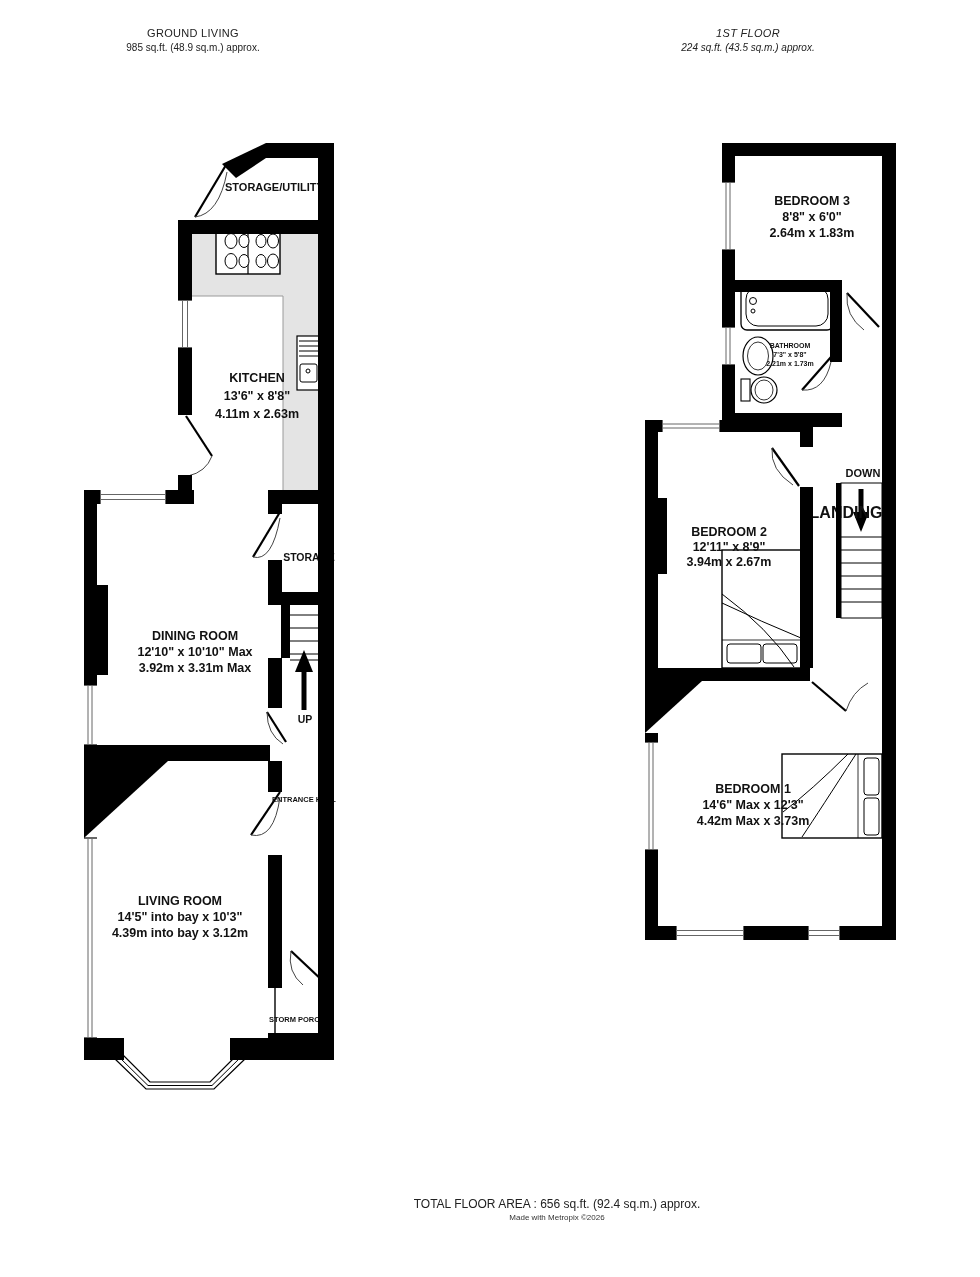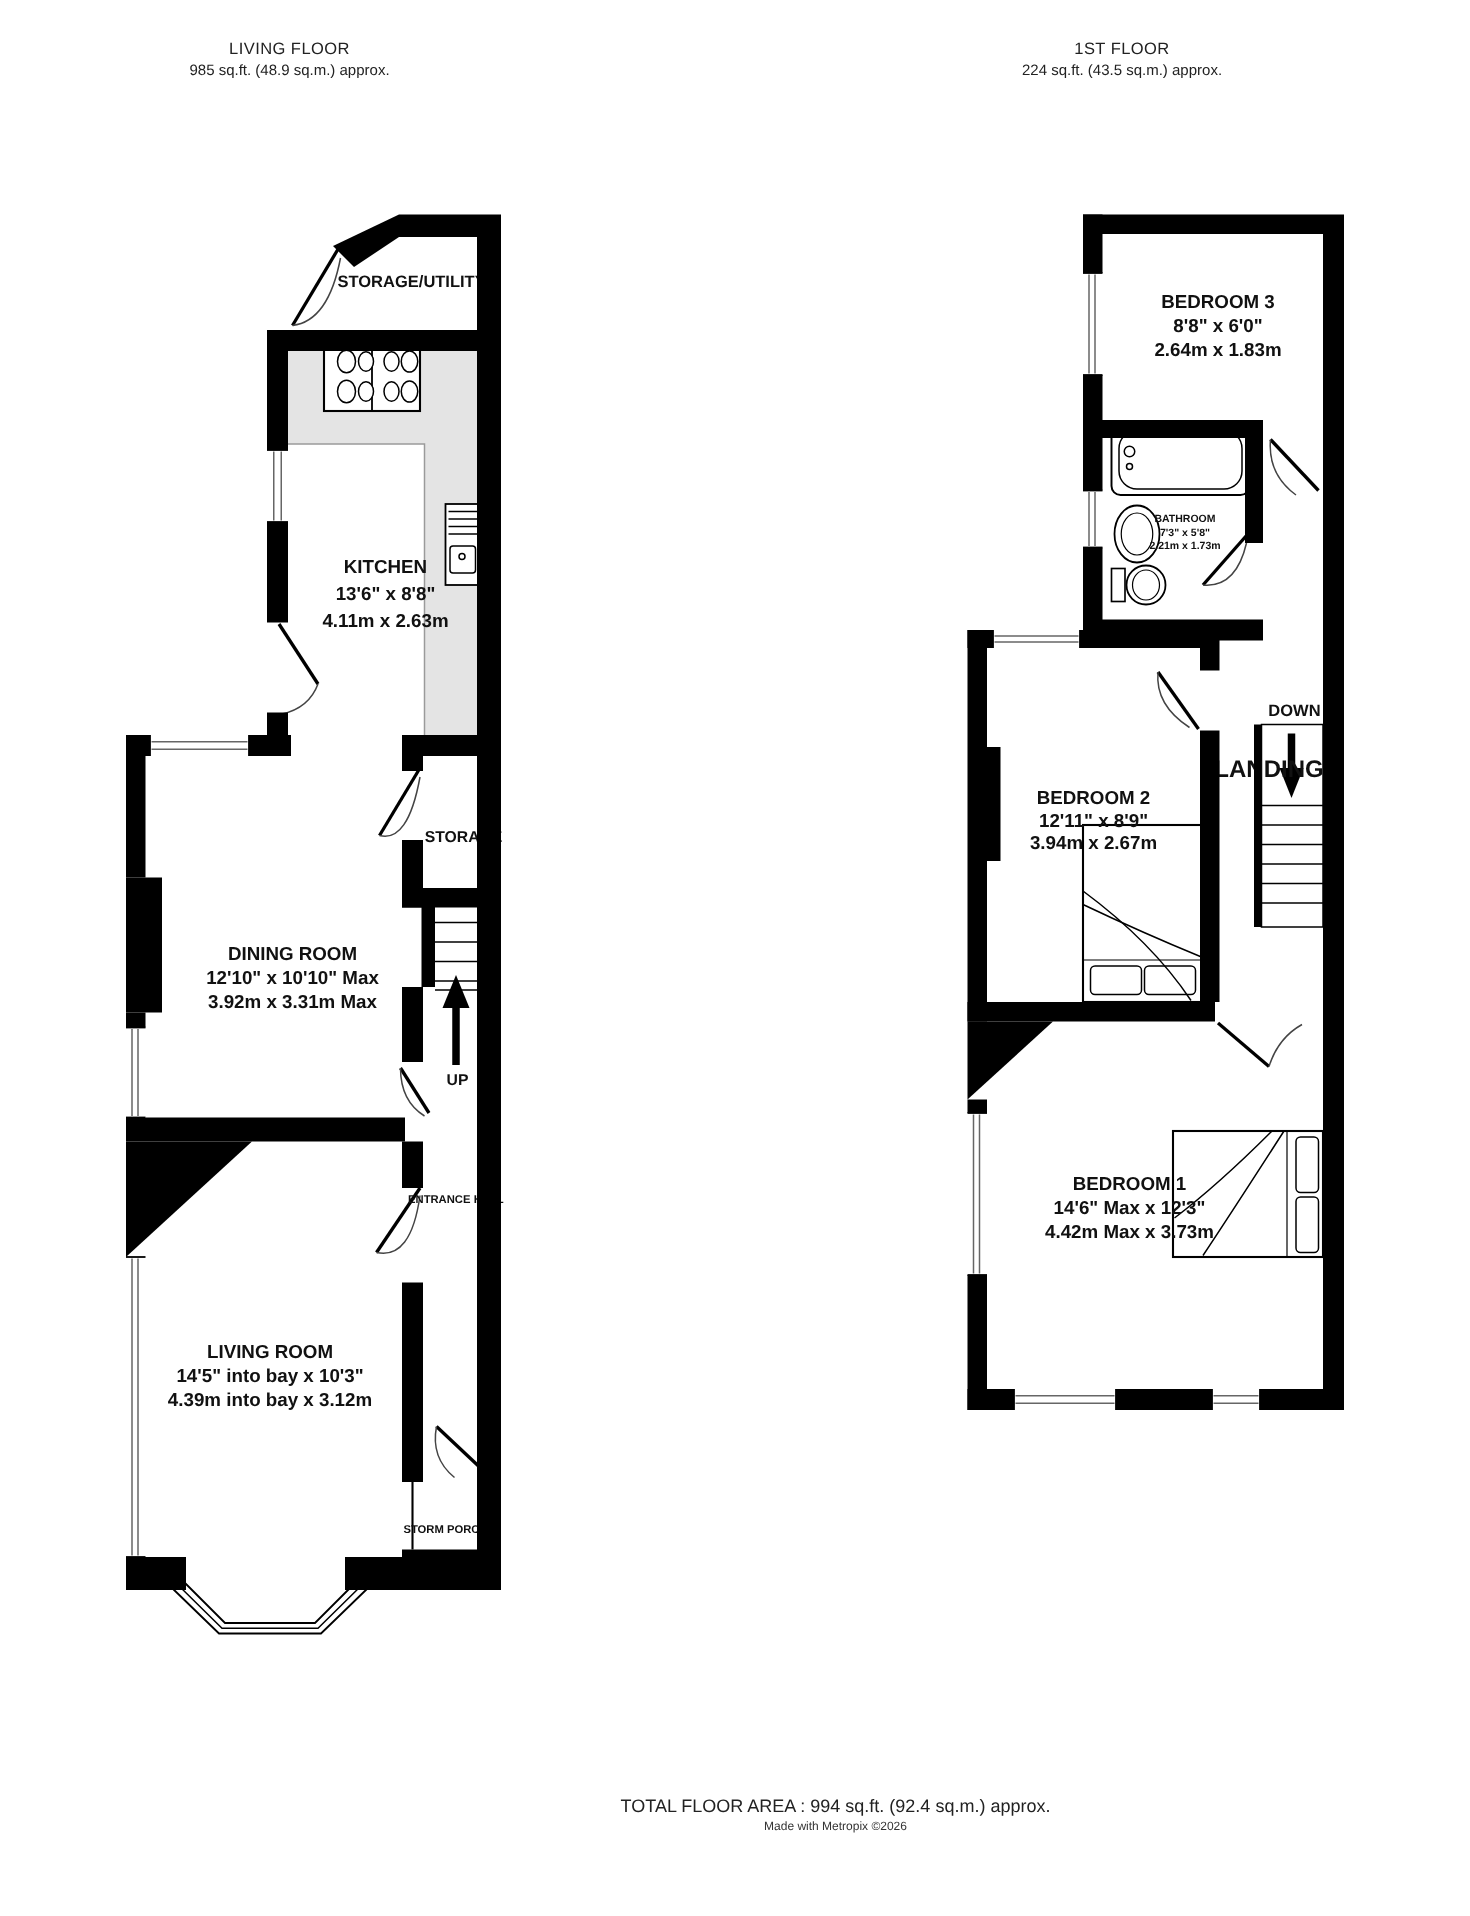--- a/index.html
+++ b/index.html
@@ -27,25 +27,25 @@
   .leaf{stroke:#000;stroke-width:2.2;fill:none;}
   .arc{stroke:#444;stroke-width:1;fill:none;}
   .fold{stroke:#000;stroke-width:1;fill:none;}
 </style>
 </head>
 <body>
 
 <div class="page">
 
   <div class="floor-header" style="left:58px;top:26px;width:270px;">
-    <div class="fh-title">LIVING FLOOR</div>
+    <div class="fh-title">GROUND LIVING</div>
     <div class="fh-area">985 sq.ft. (48.9 sq.m.) approx.</div>
   </div>
 
-  <div class="floor-header" style="left:613px;top:26px;width:270px;">
+  <div class="floor-header" style="left:613px;top:26px;width:270px;font-style:italic;">
     <div class="fh-title">1ST FLOOR</div>
     <div class="fh-area">224 sq.ft. (43.5 sq.m.) approx.</div>
   </div>
 
   <svg width="980" height="1277" viewBox="0 0 980 1277">
 
     <g>
 
       <g>
         <rect x="192" y="234" width="126" height="62" fill="#e4e4e4"></rect>
@@ -308,17 +308,17 @@
         <rect x="808" y="926" width="32" height="14" fill="#fff"></rect>
         <line x1="809" y1="930.5" x2="839" y2="930.5" class="winline"></line>
         <line x1="809" y1="935.5" x2="839" y2="935.5" class="winline"></line>
         <line x1="808" y1="926" x2="808" y2="940" class="wincap"></line>
           <line x1="840" y1="926" x2="840" y2="940" class="wincap"></line>
       </g>
     </g>
   </svg>
 
   <div class="footer">
-    <div class="ft-total">TOTAL FLOOR AREA : 994 sq.ft. (92.4 sq.m.) approx.</div>
+    <div class="ft-total">TOTAL FLOOR AREA : 656 sq.ft. (92.4 sq.m.) approx.</div>
     <div class="ft-small">Made with Metropix ©2026</div>
   </div>
 
 </div>
 
 </body></html>

